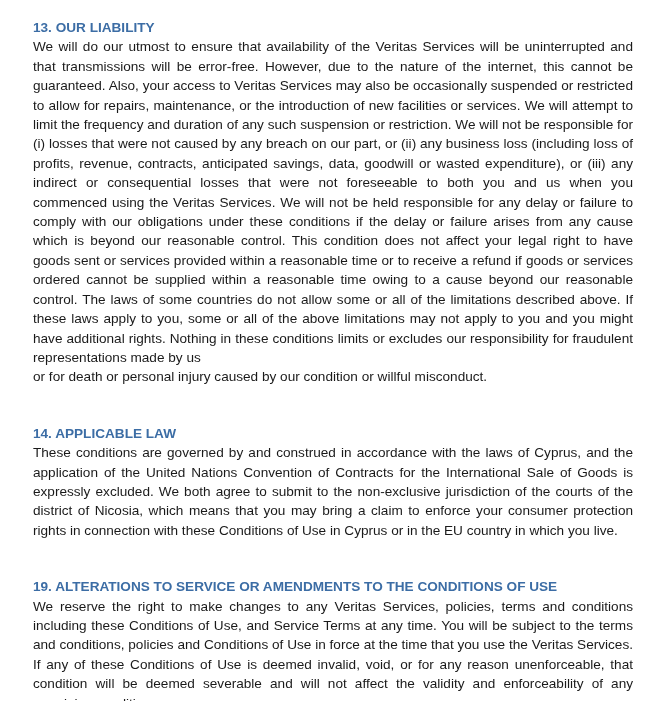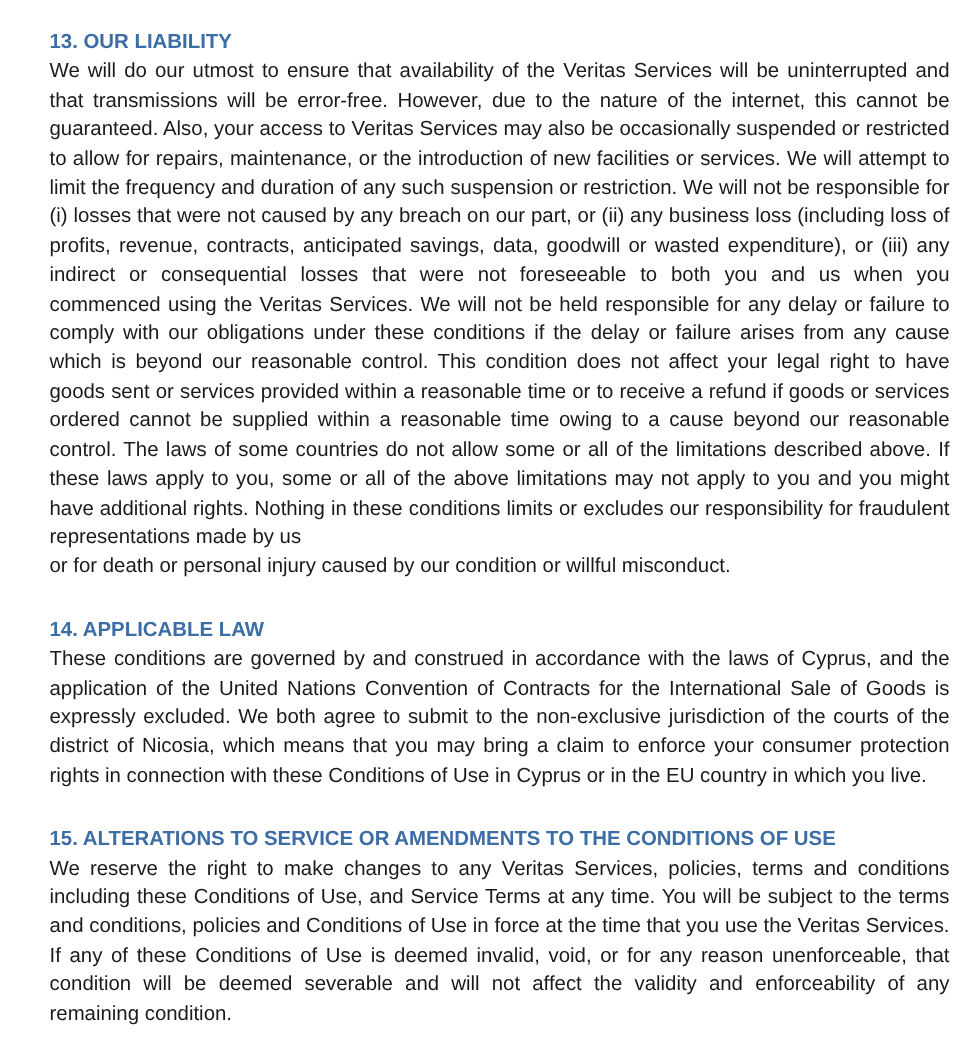--- a/index.html
+++ b/index.html
@@ -15,21 +15,21 @@
   .doc {
     box-sizing: border-box;
     width: 649px;
     padding: 18px 16px 10px 33px;
     font-family: "Liberation Sans", "DejaVu Sans", sans-serif;
     font-size: 13.6px;
     line-height: 19.4px;
     color: #1a1a1a;
   }
   .section { margin: 0; }
-  .section + .section { margin-top: 23px; }
+  .section + .section { margin-top: 37px; }
   .section-heading {
     margin: 0;
     font-size: 13.6px;
     line-height: 19.4px;
     font-weight: bold;
     color: #3c6da5;
   }
   .section-paragraph {
     margin: 0;
     text-align: justify;
@@ -48,17 +48,17 @@
     <p class="section-paragraph">We will do our utmost to ensure that availability of the Veritas Services will be uninterrupted and that transmissions will be error-free. However, due to the nature of the internet, this cannot be guaranteed. Also, your access to Veritas Services may also be occasionally suspended or restricted to allow for repairs, maintenance, or the introduction of new facilities or services. We will attempt to limit the frequency and duration of any such suspension or restriction. We will not be responsible for (i) losses that were not caused by any breach on our part, or (ii) any business loss (including loss of profits, revenue, contracts, anticipated savings, data, goodwill or wasted expenditure), or (iii) any indirect or consequential losses that were not foreseeable to both you and us when you commenced using the Veritas Services. We will not be held responsible for any delay or failure to comply with our obligations under these conditions if the delay or failure arises from any cause which is beyond our reasonable control. This condition does not affect your legal right to have goods sent or services provided within a reasonable time or to receive a refund if goods or services ordered cannot be supplied within a reasonable time owing to a cause beyond our reasonable control. The laws of some countries do not allow some or all of the limitations described above. If these laws apply to you, some or all of the above limitations may not apply to you and you might have additional rights. Nothing in these conditions limits or excludes our responsibility for fraudulent representations made by us</p>
     <p class="section-paragraph no-justify">or for death or personal injury caused by our condition or willful misconduct.</p>
   </div>
 
   <div class="section">
     <h2 class="section-heading">14. APPLICABLE LAW</h2>
     <p class="section-paragraph">These conditions are governed by and construed in accordance with the laws of Cyprus, and the application of the United Nations Convention of Contracts for the International Sale of Goods is expressly excluded. We both agree to submit to the non-exclusive jurisdiction of the courts of the district of Nicosia, which means that you may bring a claim to enforce your consumer protection rights in connection with these Conditions of Use in Cyprus or in the EU country in which you live.</p>
   </div>
 
   <div class="section">
-    <h2 class="section-heading">15. ALTERATIONS TO SERVICE OR AMENDMENTS TO THE CONDITIONS OF USE</h2>
+    <h2 class="section-heading">19. ALTERATIONS TO SERVICE OR AMENDMENTS TO THE CONDITIONS OF USE</h2>
     <p class="section-paragraph">We reserve the right to make changes to any Veritas Services, policies, terms and conditions including these Conditions of Use, and Service Terms at any time. You will be subject to the terms and conditions, policies and Conditions of Use in force at the time that you use the Veritas Services. If any of these Conditions of Use is deemed invalid, void, or for any reason unenforceable, that condition will be deemed severable and will not affect the validity and enforceability of any remaining condition.</p>
   </div>
 
 </div>
 
 </body></html>

